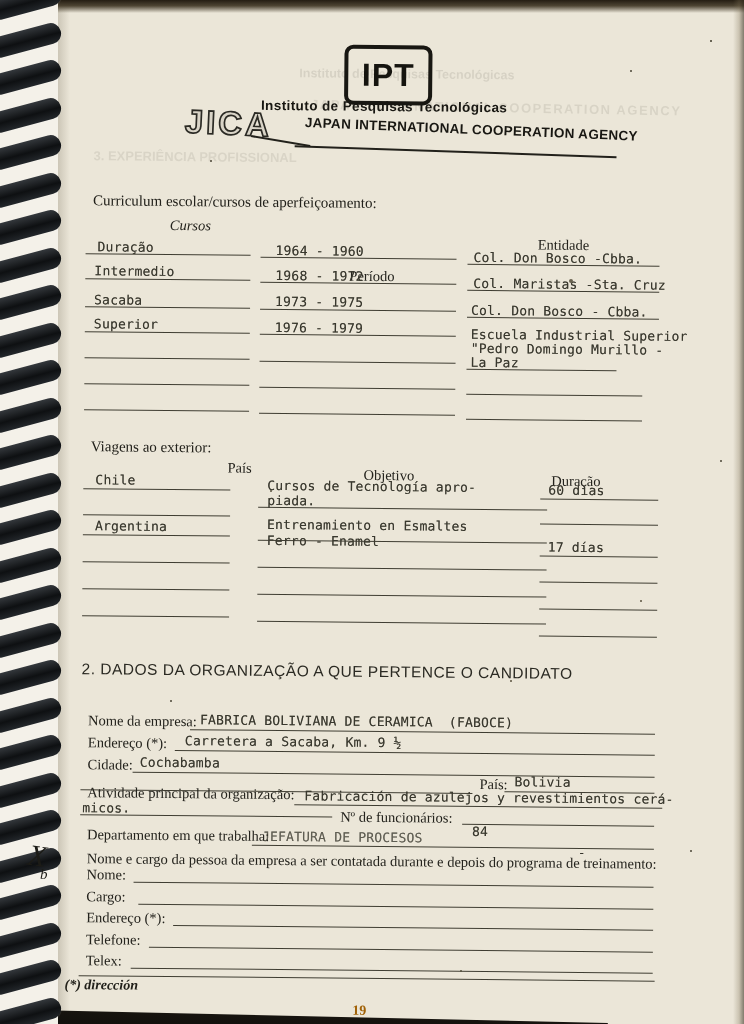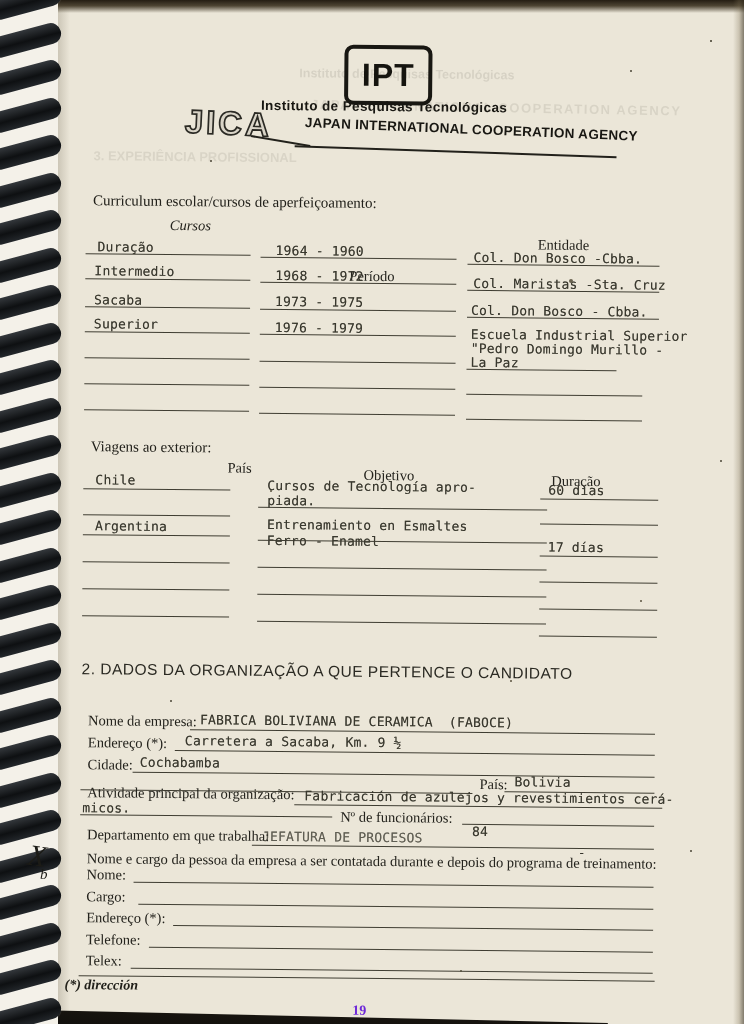--- a/index.html
+++ b/index.html
@@ -48,21 +48,21 @@
   #jica-name{position:absolute;left:306px;top:118px;font-family:"Liberation Sans",sans-serif;
     font-weight:bold;font-size:13.5px;color:#181712;letter-spacing:.3px;transform:rotate(1.8deg);white-space:pre;}
   #jica-tail{position:absolute;left:252px;top:138px;width:60px;border-top:2px solid #22211b;transform:rotate(9deg);}
   #jica-underline{position:absolute;left:296px;top:147px;width:322px;border-top:2.4px solid #22211b;transform:rotate(1.4deg);}
   #sec2-title{position:absolute;left:88px;top:660px;font-family:"Liberation Sans",sans-serif;
     font-size:15.5px;color:#2b2a23;letter-spacing:.5px;white-space:pre;}
   .sec-title{position:absolute;font-family:"Liberation Serif",serif;font-size:15px;color:#22211b;white-space:pre;}
   #footnote{position:absolute;left:74px;top:977px;font-family:"Liberation Serif",serif;
     font-style:italic;font-weight:bold;font-size:14px;color:#21201a;}
   #page-number{position:absolute;left:362px;top:1000px;font-family:"Liberation Serif",serif;
-    font-weight:bold;font-size:14px;color:#6d28d9;}
+    font-weight:bold;font-size:14px;color:#a16207;}
   #margin-mark{position:absolute;left:28px;top:843px;z-index:9;font-family:"Liberation Serif",serif;
     font-style:italic;color:#1c1b16;}
   #margin-mark .mx{font-size:30px;display:block;transform:rotate(8deg);line-height:26px;}
   #margin-mark .mb{font-size:15px;display:block;margin-left:12px;line-height:10px;}
   #stray-dash{position:absolute;left:586px;top:840px;font-family:"DejaVu Sans Mono",monospace;font-size:13px;color:#33322a;}
 </style>
 </head>
 <body>
 
 <div id="binding-bg"></div>

